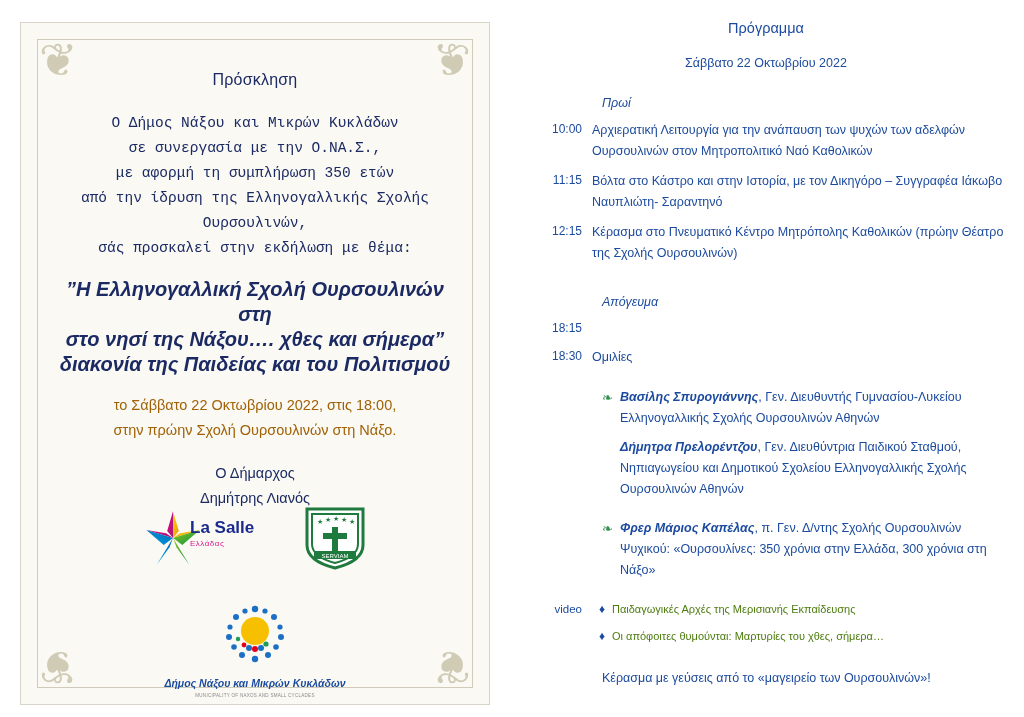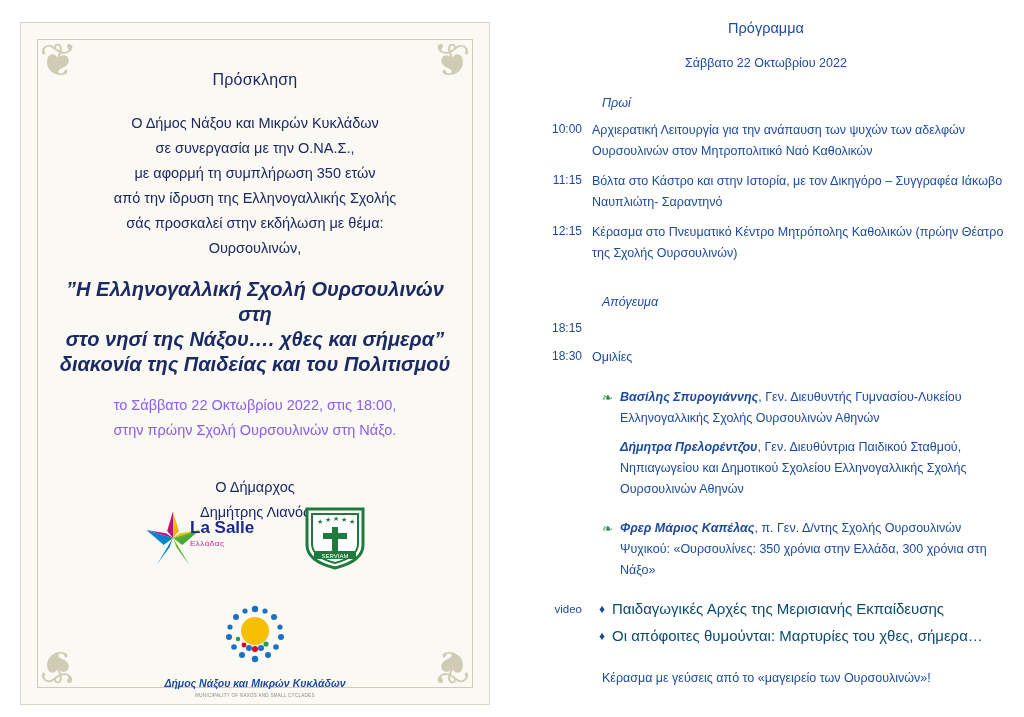--- a/index.html
+++ b/index.html
@@ -59,34 +59,35 @@
     font-weight: normal;
     color: #1b2a63;
     margin-bottom: 22px;
     letter-spacing: .2px;
   }
   .inv-para {
     font-size: 14.5px;
     line-height: 25px;
     color: #1b2a63;
     margin: 0 0 6px 0;
+    font-family: Liberation Mono, monospace;
   }
   .inv-theme {
     font-size: 20px;
     line-height: 25px;
     font-style: italic;
     font-weight: bold;
     color: #1b2a63;
     margin: 16px 0 16px 0;
   }
   .inv-when {
     font-size: 14.5px;
     line-height: 25px;
-    color: #8b5cf6;
-    margin-bottom: 32px;
+    color: #a16207;
+    margin-bottom: 18px;
   }
   .inv-sign {
     font-size: 14.5px;
     line-height: 25px;
     color: #1b2a63;
   }
 
   
   .logos-row {
     position: absolute;
@@ -237,22 +238,22 @@
   .bullet-row .dia {
     width: 20px;
     flex: none;
     color: #1b4a9e;
     font-size: 12px;
     line-height: 20px;
     text-align: center;
   }
   .bullet-row .btext {
     flex: 1;
-    font-size: 15px;
-    color: #0c4a6e;
+    font-size: 11px;
+    color: #4d7c0f;
     line-height: 20px;
   }
   .closing {
     margin: 22px 0 0 82px;
     font-size: 12.5px;
     color: #1b4a9e;
     line-height: 21px;
   }
 </style>
 </head>
@@ -268,22 +269,22 @@
     <div class="corner br">❦</div>
 
     <div class="inv-content">
       <div class="inv-title">Πρόσκληση</div>
 
       <div class="inv-para">
         <div>Ο Δήμος Νάξου και Μικρών Κυκλάδων</div>
         <div>σε συνεργασία με την Ο.ΝΑ.Σ.,</div>
         <div>με αφορμή τη συμπλήρωση 350 ετών</div>
         <div>από την ίδρυση της Ελληνογαλλικής Σχολής</div>
+        <div>Ουρσουλινών,</div>
         <div>σάς προσκαλεί στην εκδήλωση με θέμα:</div>
-        <div>Ουρσουλινών,</div>
       </div>
 
       <div class="inv-theme">
         <div>”Η Ελληνογαλλική Σχολή Ουρσουλινών στη</div>
         <div>στο νησί της Νάξου…. χθες και σήμερα”</div>
         <div>διακονία της Παιδείας και του Πολιτισμού</div>
       </div>
 
       <div class="inv-when">
         <div>το Σάββατο 22 Οκτωβρίου 2022, στις 18:00,</div>

